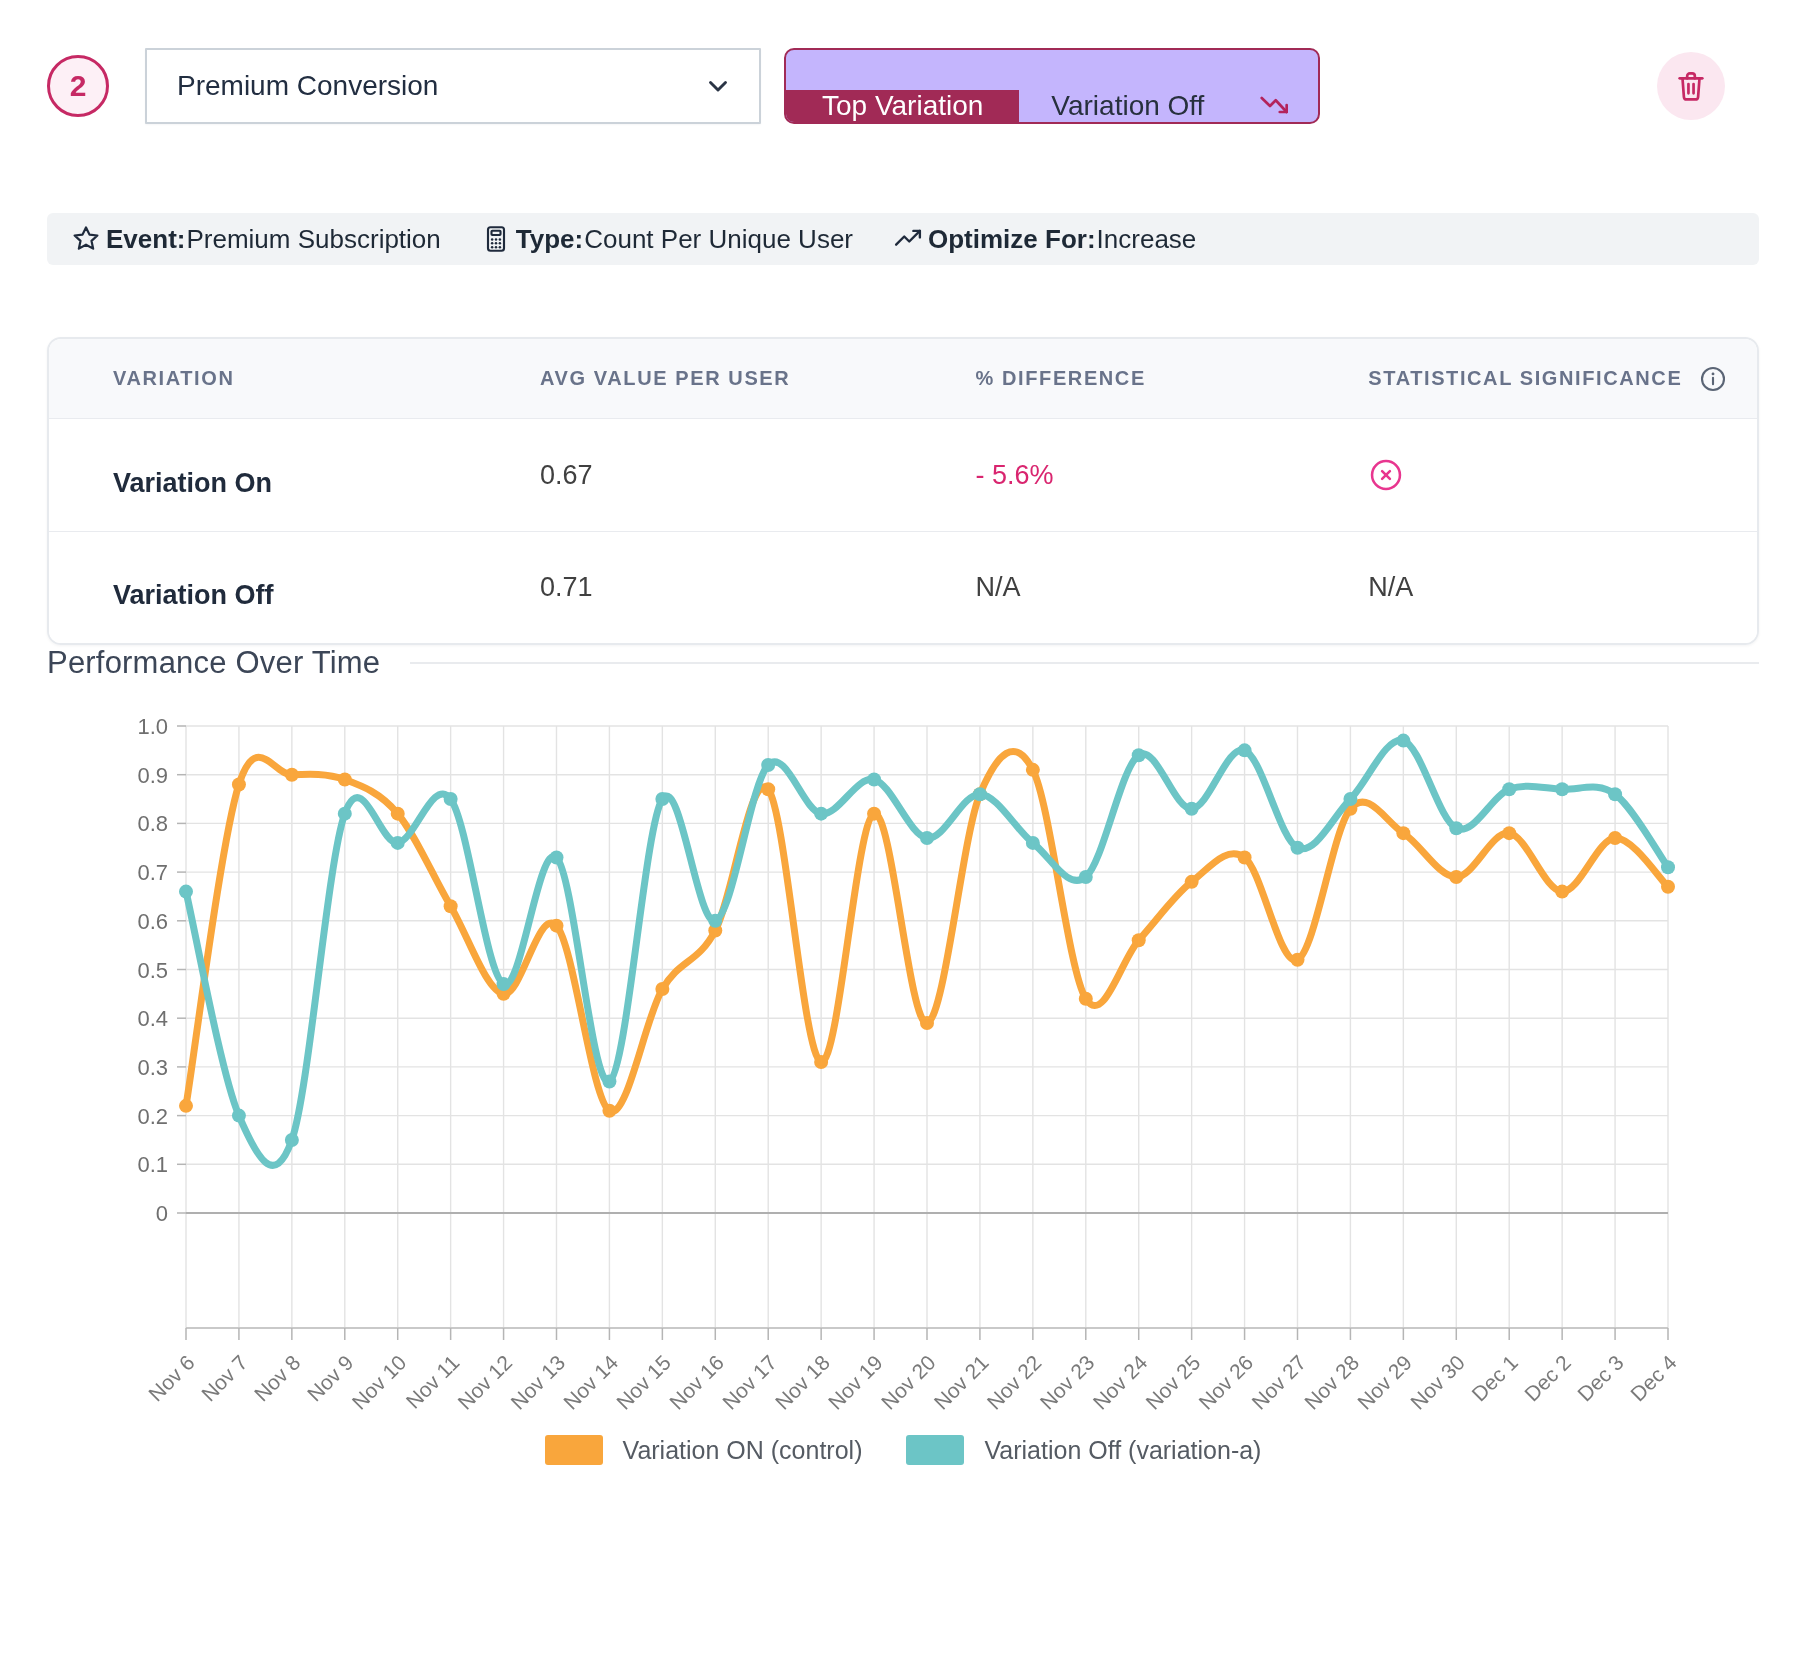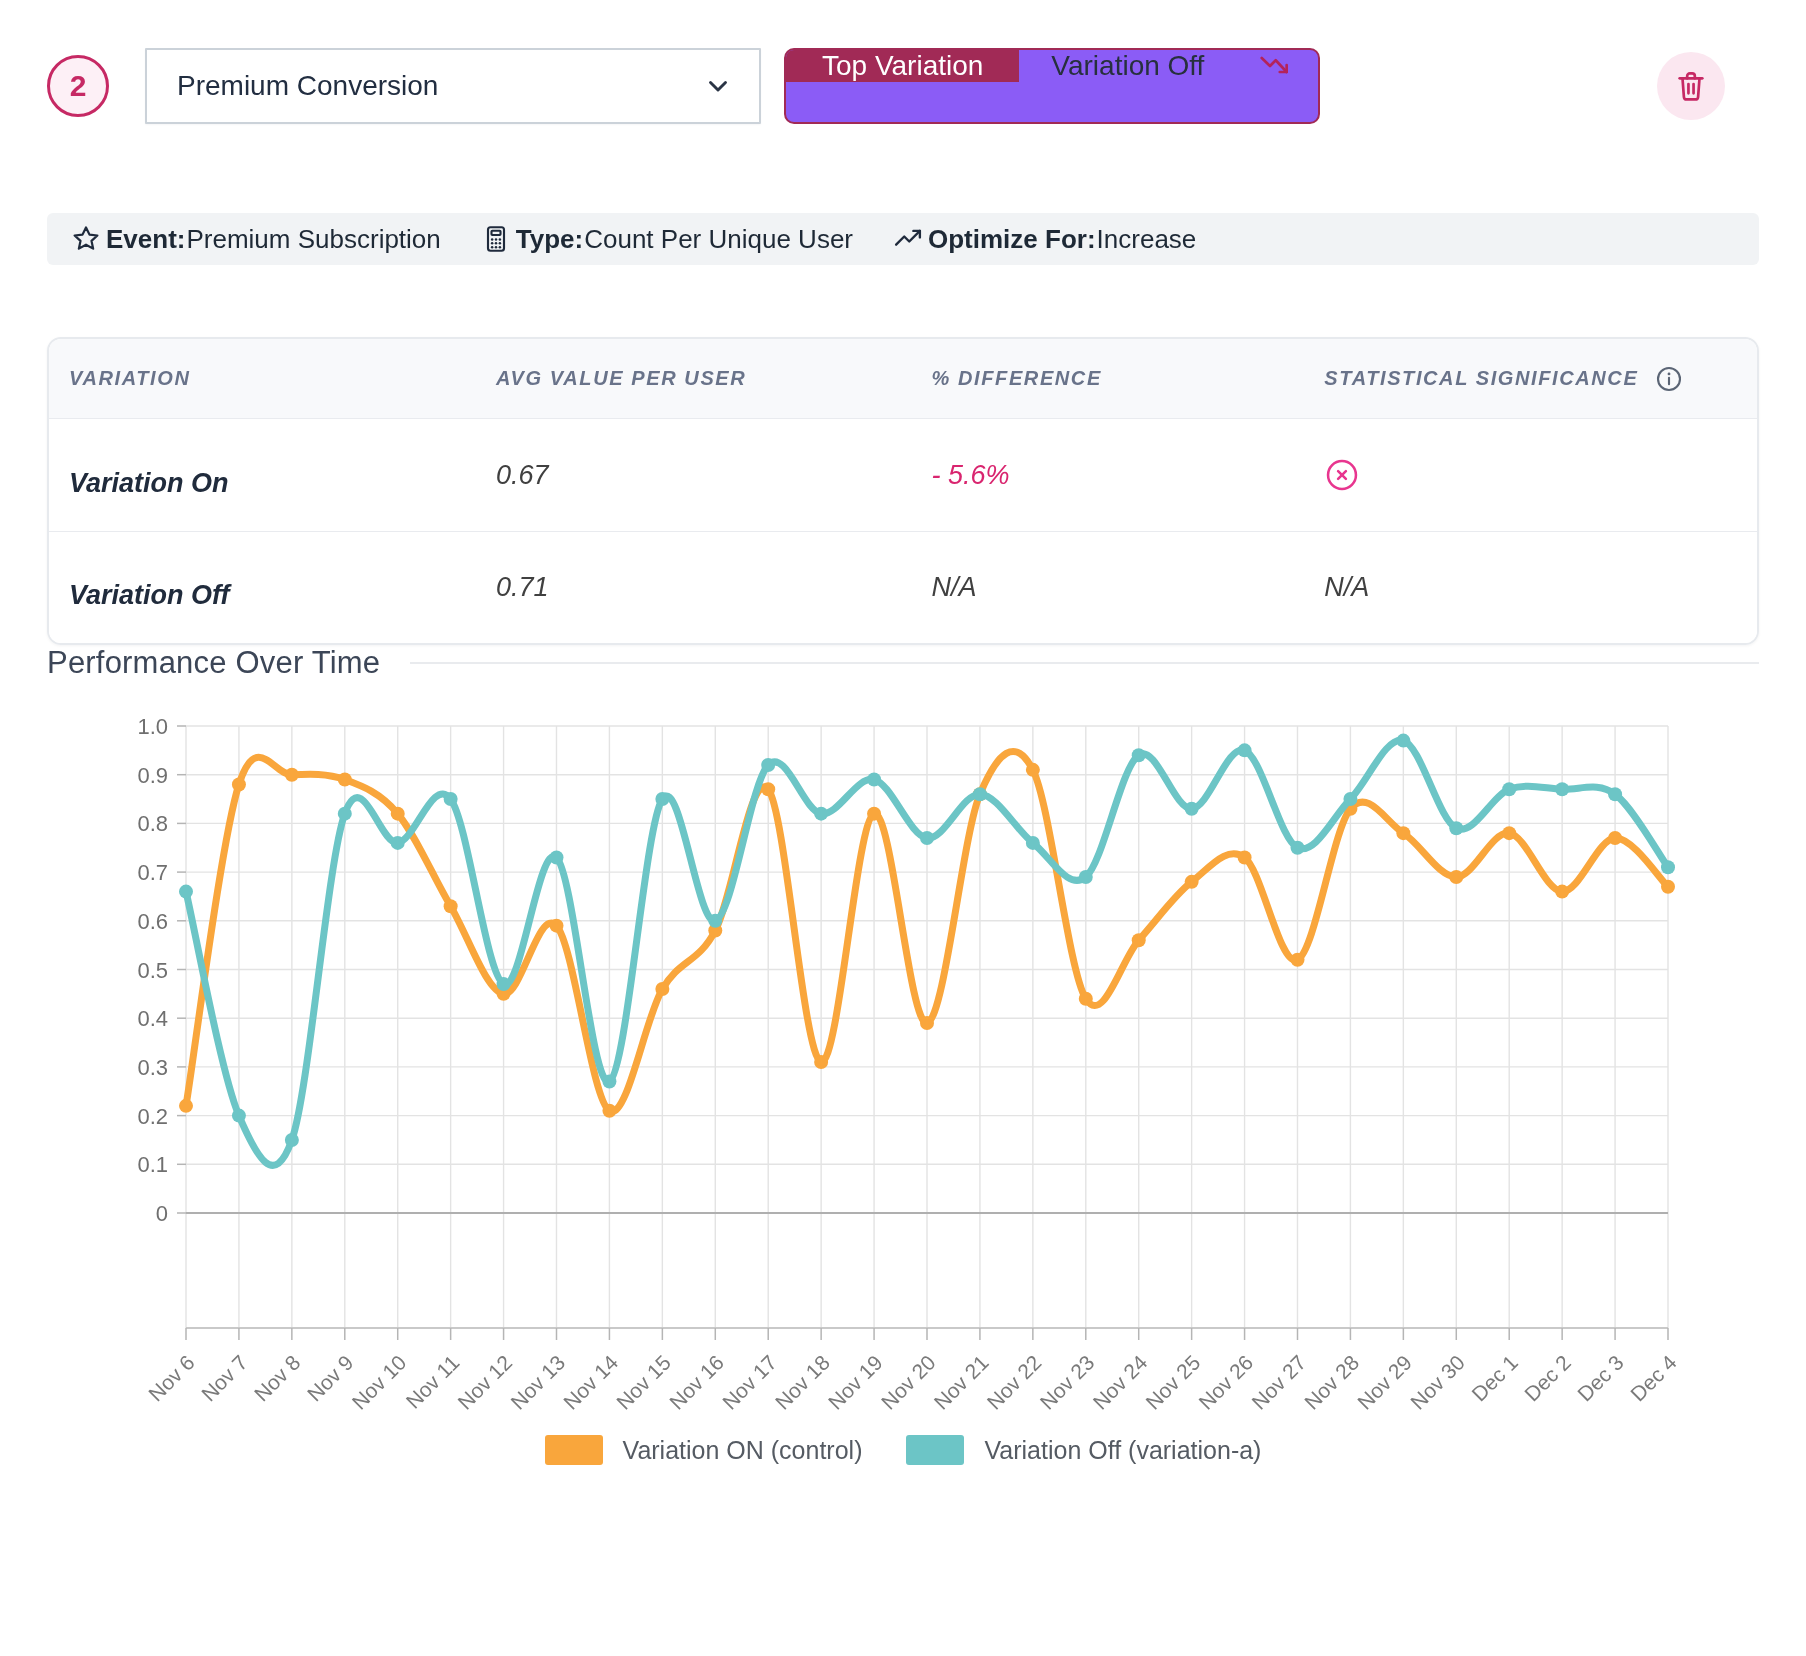--- a/index.html
+++ b/index.html
@@ -20,22 +20,22 @@
   }
   .metric-select {
     margin-left:36px; width:616px; height:76px;
     border:2px solid #CBD2D9; border-radius:1px; background:#fff;
     display:flex; align-items:center; justify-content:space-between;
     padding:0 26px 0 30px; cursor:pointer;
     box-shadow:0 1px 2px rgba(16,24,40,.04);
   }
   .metric-select .value { font-size:28px; font-weight:500; color:#222E41; }
   .segmented {
-    margin-left:23px; height:76px; display:flex; align-items:flex-start;
-    border:2px solid #A12A56; border-radius:10px; overflow:hidden; background:#8b5cf6;
+    margin-left:23px; height:76px; display:flex; align-items:flex-end;
+    border:2px solid #A12A56; border-radius:10px; overflow:hidden; background:#c4b5fd;
   }
   .seg-top {
     background:#A12A56; color:#ffffff; border:none; cursor:pointer;
     font-family:inherit; font-size:28px; font-weight:500; padding:0 36px;
     display:flex; align-items:center;
   }
   .seg-right { display:flex; align-items:center; padding:0 28px 0 32px; gap:54px; cursor:pointer; }
   .seg-right .winner { font-size:28px; font-weight:500; color:#27303D; }
   .trash-btn {
     margin-left:auto; margin-right:34px; width:68px; height:68px; border-radius:50%;
@@ -56,21 +56,21 @@
   .results {
     margin-top:72px; border:2px solid #E7EAEE; border-radius:14px; overflow:hidden;
     box-shadow:0 1px 3px rgba(16,24,40,.05);
   }
   .t-row { display:grid; grid-template-columns:25% 25.5% 23% 26.5%; align-items:center; }
   .t-head { background:#F8F9FB; height:80px; border-bottom:1px solid #E9EBEF; }
   .t-head .cell {
     font-size:20px; font-weight:700; color:#69738A; letter-spacing:1.6px;
     text-transform:uppercase; display:flex; align-items:center; gap:16px;
   }
-  .cell { padding-left:20px;font-style:italic; }
+  .cell { padding-left:64px; }
   .t-body { height:112px; background:#fff; }
   .t-body + .t-body { border-top:1px solid #E9EBEF; }
   .cell.name { font-size:27px; font-weight:700; color:#202B3C;margin-top:16px; }
   .cell.num  { font-size:27px; color:#404040; }
   .cell.diff-neg { font-size:27px; font-weight:500; color:#D9256F; }
 
   
   .section-head { display:flex; align-items:center; }
   .section-head h2 { margin:0; font-size:31px; font-weight:500; color:#3C4657; letter-spacing:.2px; }
   .section-head .rule { flex:1; height:2px; background:#E9EBEE; margin-left:30px; }

